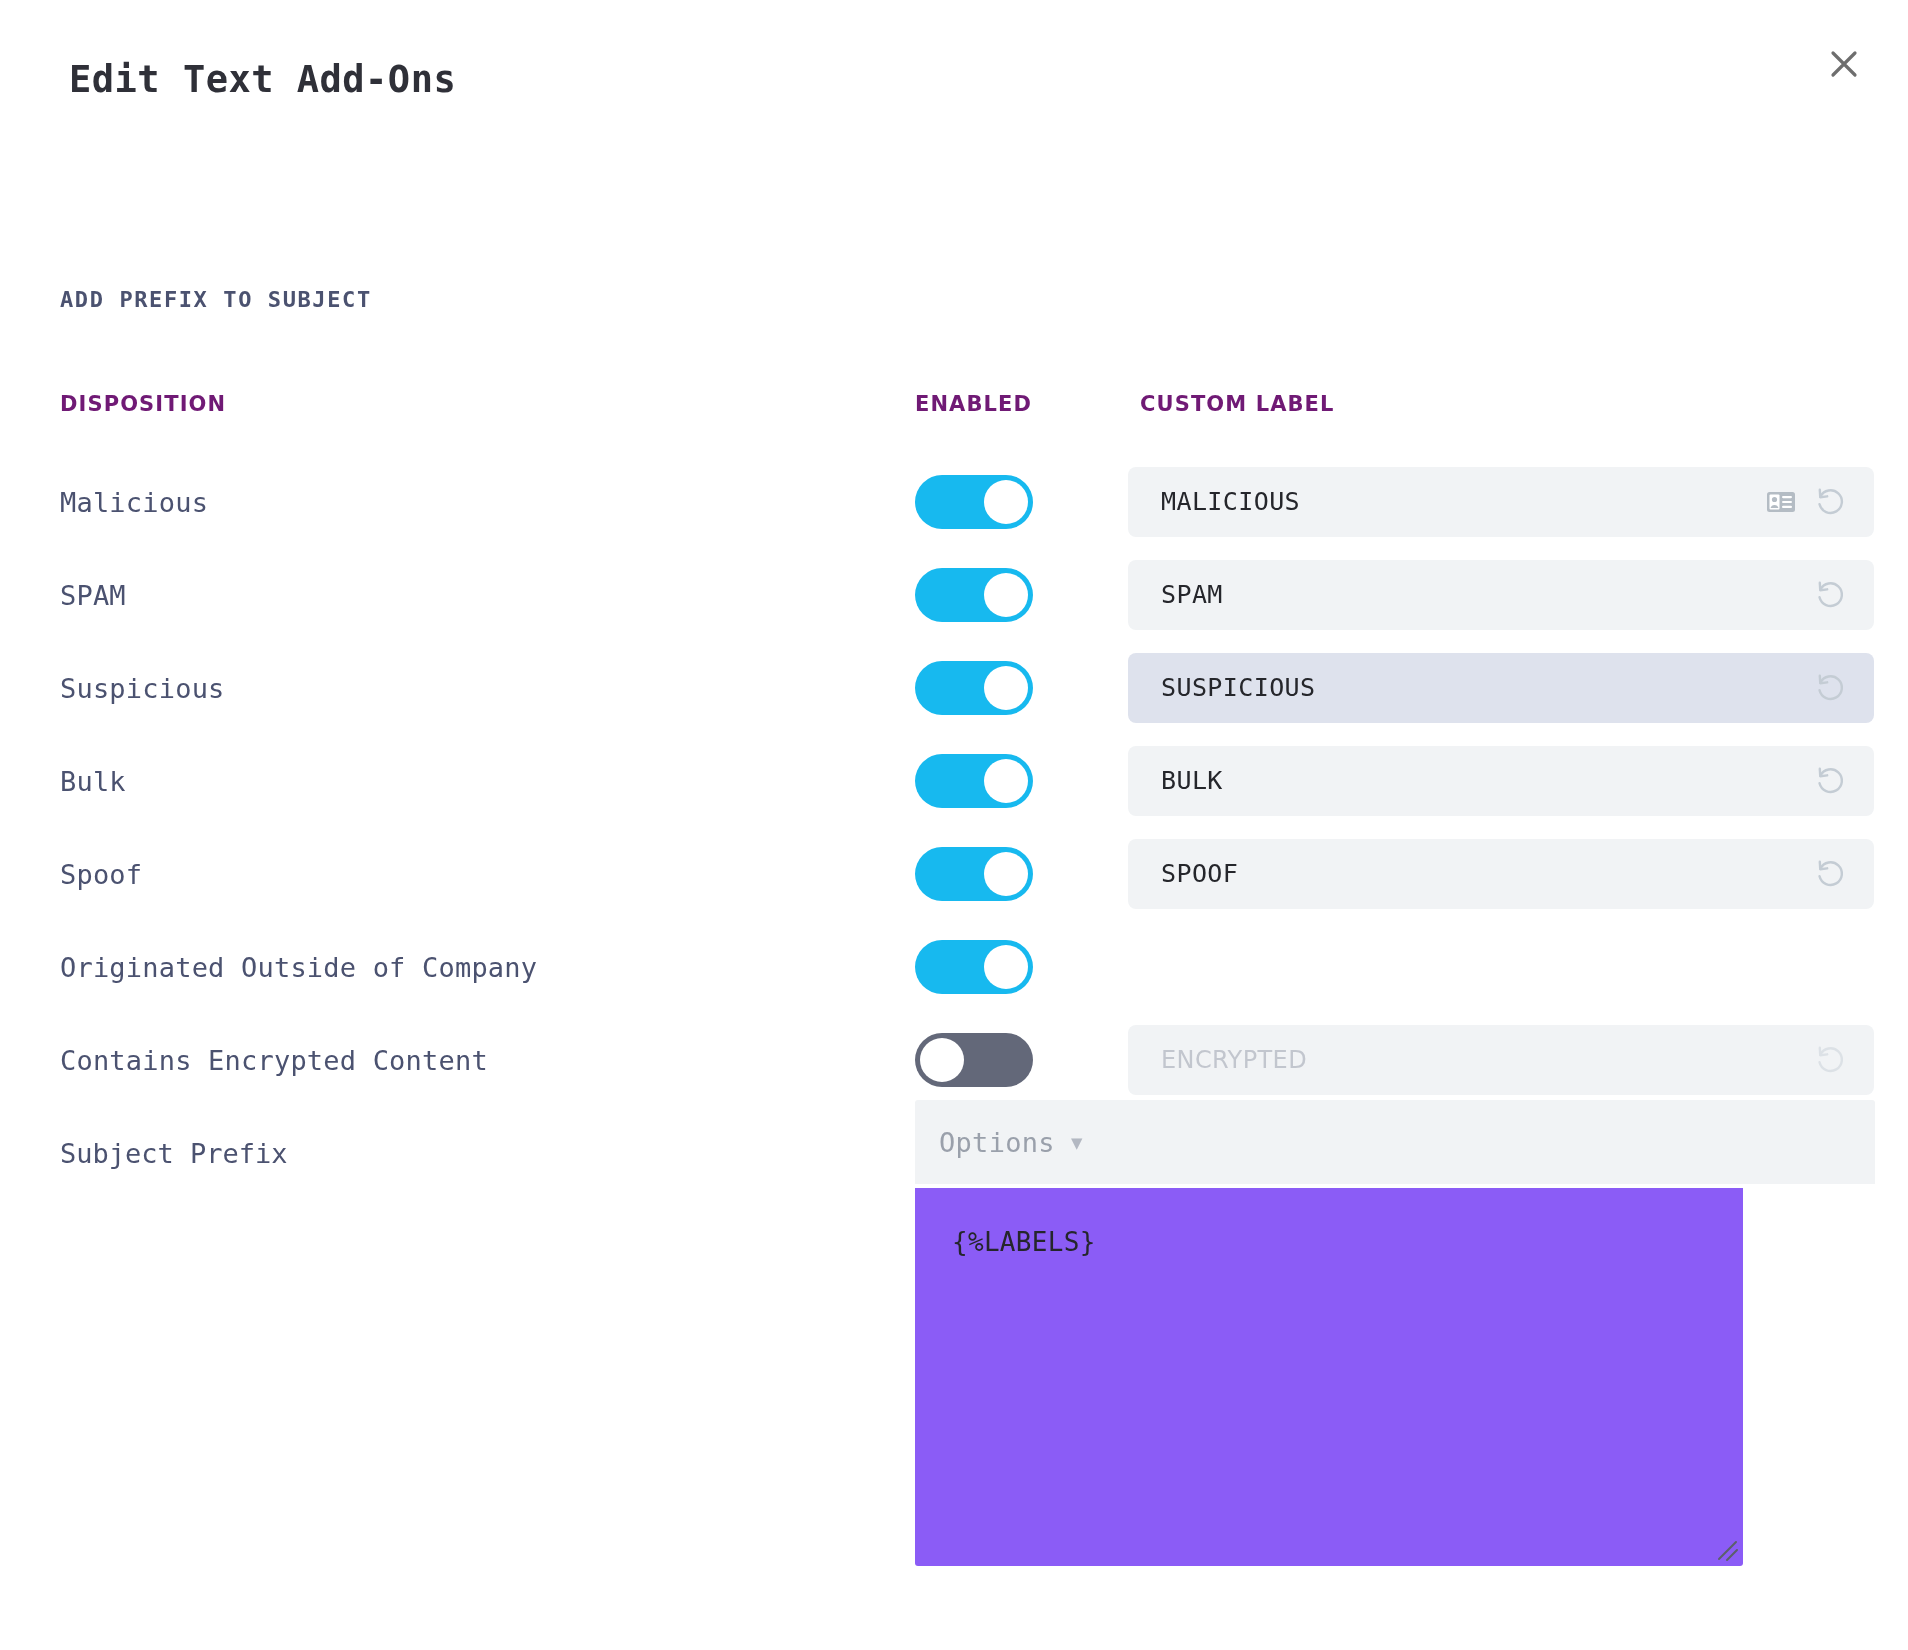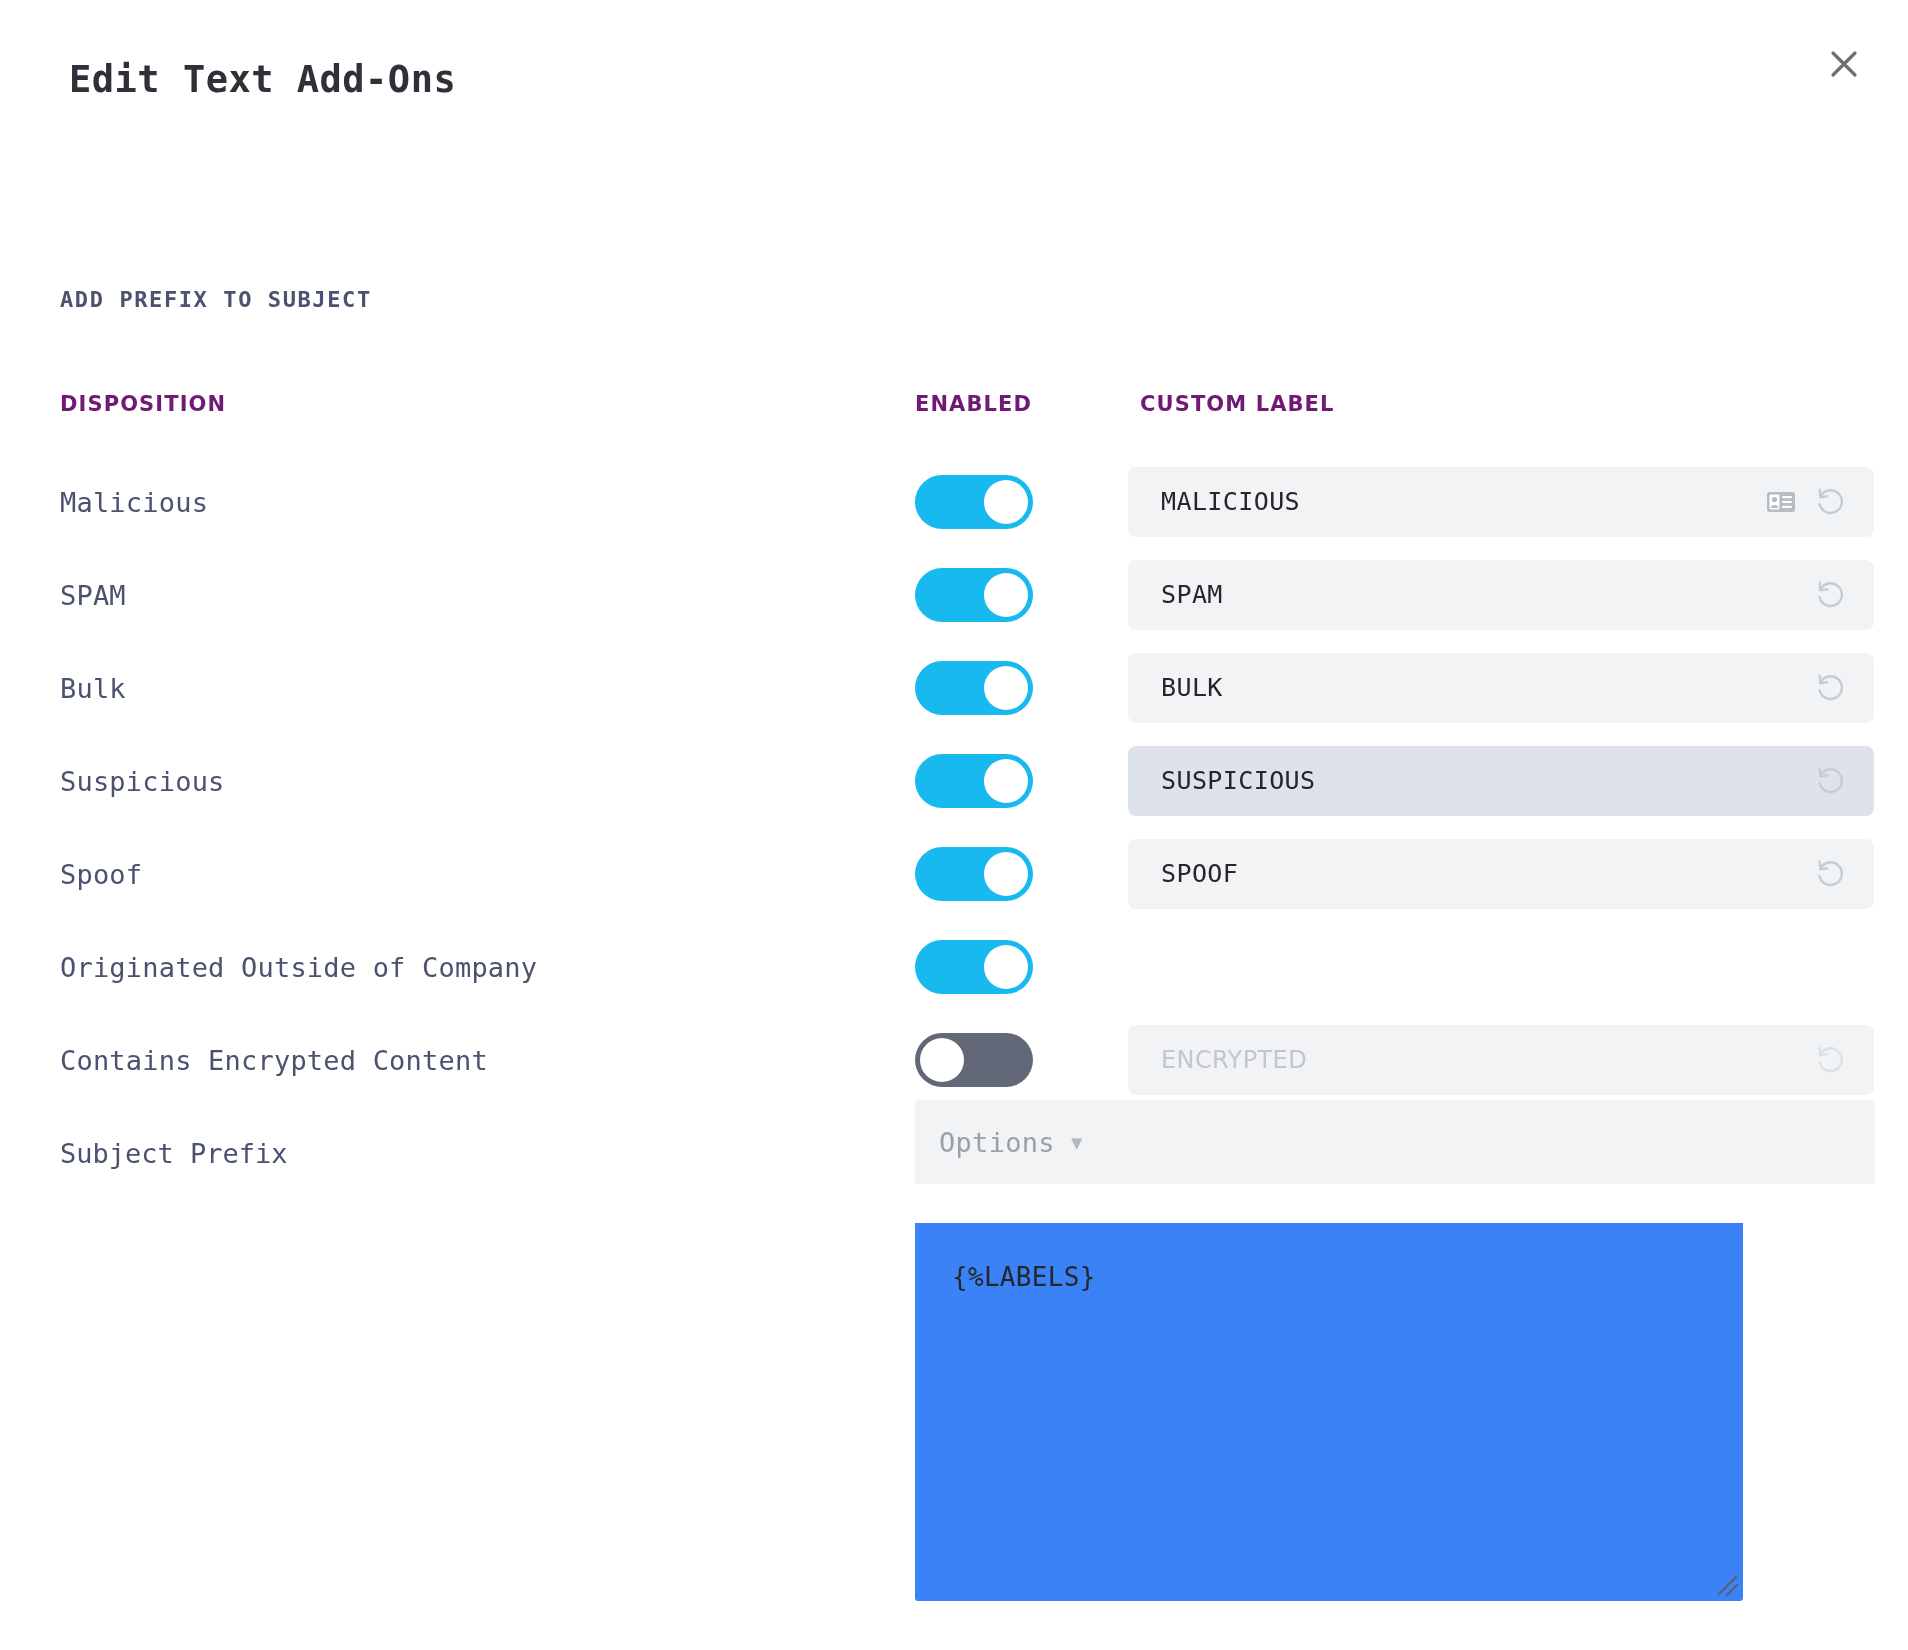--- a/index.html
+++ b/index.html
@@ -228,26 +228,25 @@
     color: #b3b8c2;
     line-height: 1;
   }
 
   .prefix-textarea {
     position: absolute;
     left: 915px;
     top: 1188px;
     width: 828px;
     height: 378px;
-    background: #3b82f6;
+    background: #8b5cf6;
     border: none;
     border-radius: 0 0 3px 3px;
     cursor: text;
     overflow: hidden;
-    margin-top: 35px;
   }
   .prefix-textarea-text {
     position: absolute;
     left: 37px;
     top: 39px;
     font-family: "DejaVu Sans Mono", "Liberation Mono", monospace;
     font-size: 26px;
     color: #25262b;
     letter-spacing: 0.3px;
     white-space: pre-wrap;
@@ -323,43 +322,43 @@
             <span class="field-icon">
               <svg width="34" height="34" viewBox="0 0 24 24" fill="none">
                 <path d="M4.5 8.2 A8 8 0 1 1 3.9 13.6" stroke="#c4ccd4" stroke-width="1.7" stroke-linecap="round"></path>
                 <path d="M4.1 3.4 L4.4 8.6 L9.3 8.0" stroke="#c4ccd4" stroke-width="1.7" stroke-linecap="round" stroke-linejoin="round"></path>
               </svg>
             </span>
           </div>
         </div>
       </div>
       <div class="row">
+        <div class="row-label">Suspicious</div>
+        <button class="toggle">
+          <span class="knob"></span>
+        </button>
+        <div class="label-field highlighted">
+          <div class="label-field-text">SUSPICIOUS</div>
+          <div class="field-icons">
+            <span class="field-icon">
+              <svg width="34" height="34" viewBox="0 0 24 24" fill="none">
+                <path d="M4.5 8.2 A8 8 0 1 1 3.9 13.6" stroke="#c4ccd4" stroke-width="1.7" stroke-linecap="round"></path>
+                <path d="M4.1 3.4 L4.4 8.6 L9.3 8.0" stroke="#c4ccd4" stroke-width="1.7" stroke-linecap="round" stroke-linejoin="round"></path>
+              </svg>
+            </span>
+          </div>
+        </div>
+      </div>
+      <div class="row">
         <div class="row-label">Bulk</div>
         <button class="toggle">
           <span class="knob"></span>
         </button>
         <div class="label-field">
           <div class="label-field-text">BULK</div>
-          <div class="field-icons">
-            <span class="field-icon">
-              <svg width="34" height="34" viewBox="0 0 24 24" fill="none">
-                <path d="M4.5 8.2 A8 8 0 1 1 3.9 13.6" stroke="#c4ccd4" stroke-width="1.7" stroke-linecap="round"></path>
-                <path d="M4.1 3.4 L4.4 8.6 L9.3 8.0" stroke="#c4ccd4" stroke-width="1.7" stroke-linecap="round" stroke-linejoin="round"></path>
-              </svg>
-            </span>
-          </div>
-        </div>
-      </div>
-      <div class="row">
-        <div class="row-label">Suspicious</div>
-        <button class="toggle">
-          <span class="knob"></span>
-        </button>
-        <div class="label-field highlighted">
-          <div class="label-field-text">SUSPICIOUS</div>
           <div class="field-icons">
             <span class="field-icon">
               <svg width="34" height="34" viewBox="0 0 24 24" fill="none">
                 <path d="M4.5 8.2 A8 8 0 1 1 3.9 13.6" stroke="#c4ccd4" stroke-width="1.7" stroke-linecap="round"></path>
                 <path d="M4.1 3.4 L4.4 8.6 L9.3 8.0" stroke="#c4ccd4" stroke-width="1.7" stroke-linecap="round" stroke-linejoin="round"></path>
               </svg>
             </span>
           </div>
         </div>
       </div>

